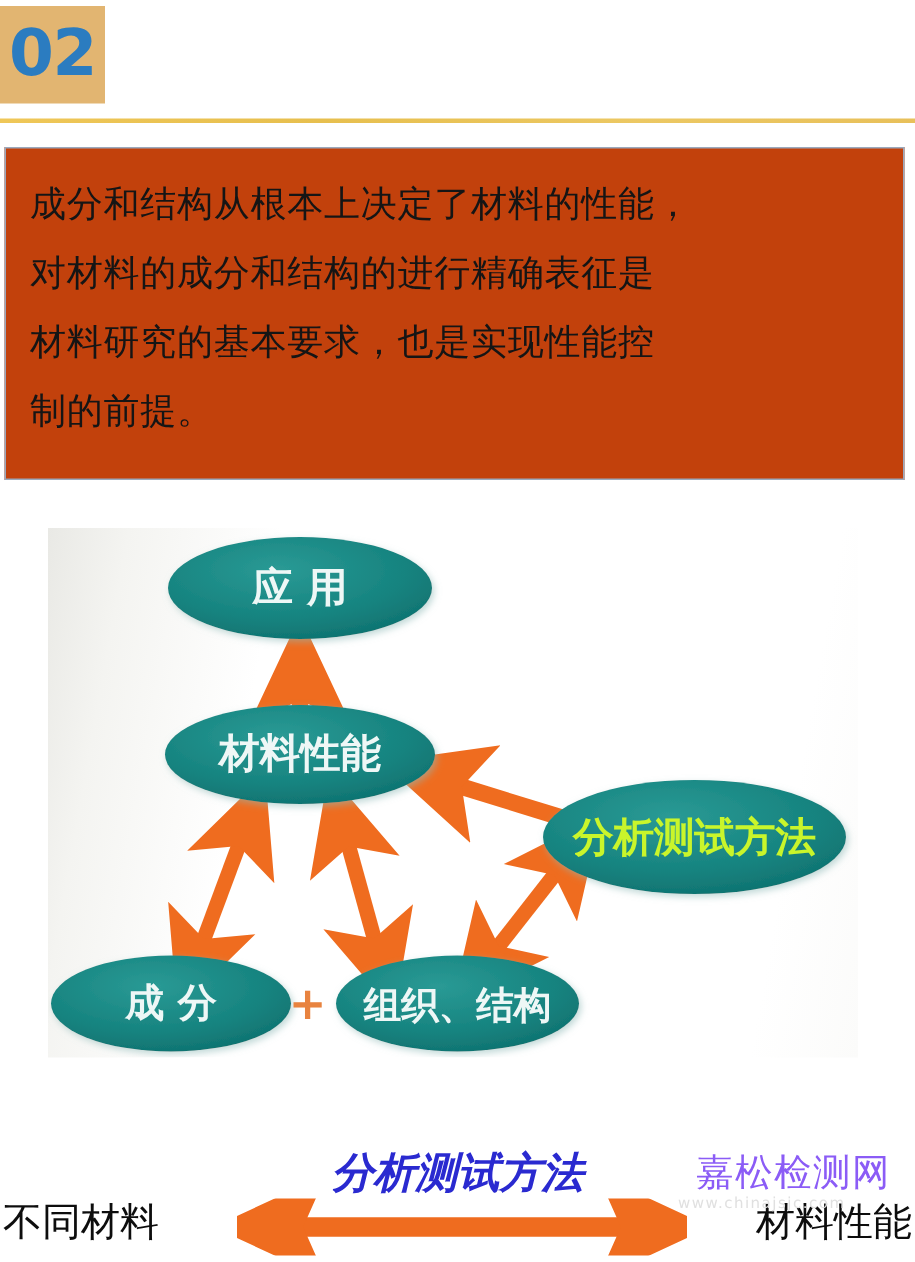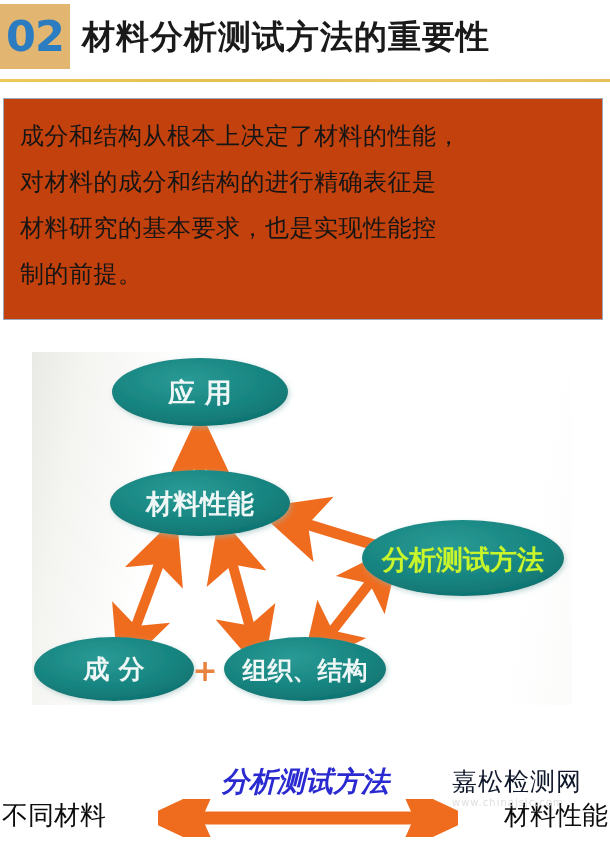--- a/index.html
+++ b/index.html
@@ -142,41 +142,41 @@
     left: 452px;
     top: 768px;
     width: 158px;
     height: 60px;
     pointer-events: none;
   }
   #watermark-text {
     font-family: "DejaVu Serif", "Liberation Serif", serif;
     font-size: 25px;
     line-height: 27px;
-    color: #0f172a;
+    color: #8b5cf6;
     letter-spacing: 1px;
     white-space: nowrap;
+    margin-left: 12px;
   }
   #watermark-url {
     font-family: "DejaVu Sans", sans-serif;
     font-size: 10px;
     color: #e0e0e0;
     letter-spacing: 1px;
     margin-top: 2px;
     white-space: nowrap;
   }
 </style>
 </head>
 <body>
 
 <div id="header">
   <div id="section-badge">
     <span id="section-number">02</span>
   </div>
-  <div id="header-title">材料分析测试方法的重要性</div>
   <div id="header-rule"></div>
 </div>
 
 <div id="intro-box">
   <div id="intro-text">成分和结构从根本上决定了材料的性能，
 对材料的成分和结构的进行精确表征是
 材料研究的基本要求，也是实现性能控
 制的前提。</div>
 </div>
 

